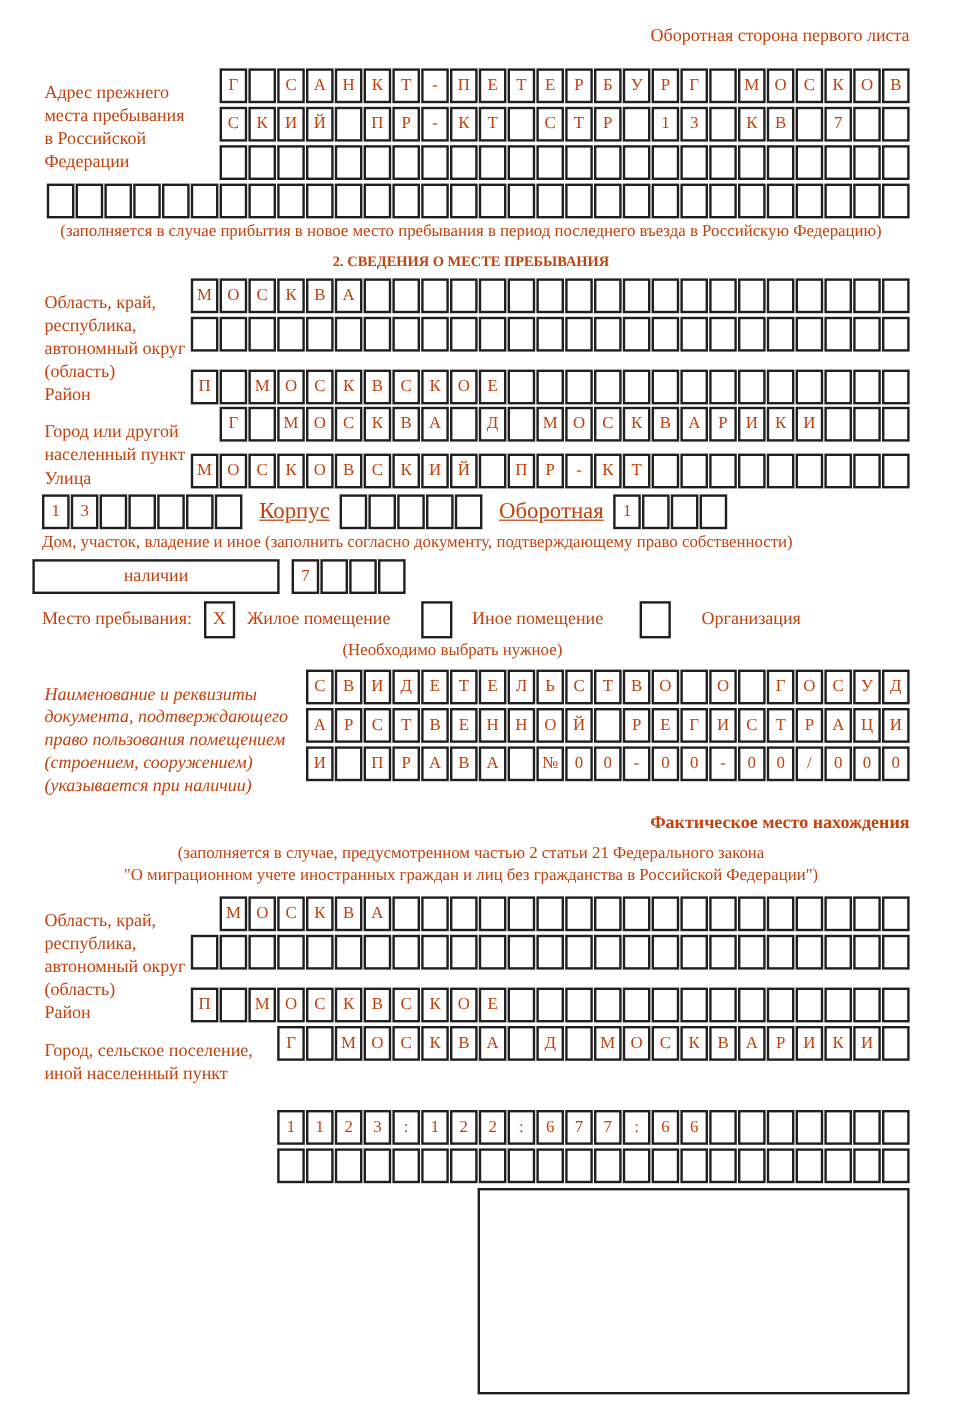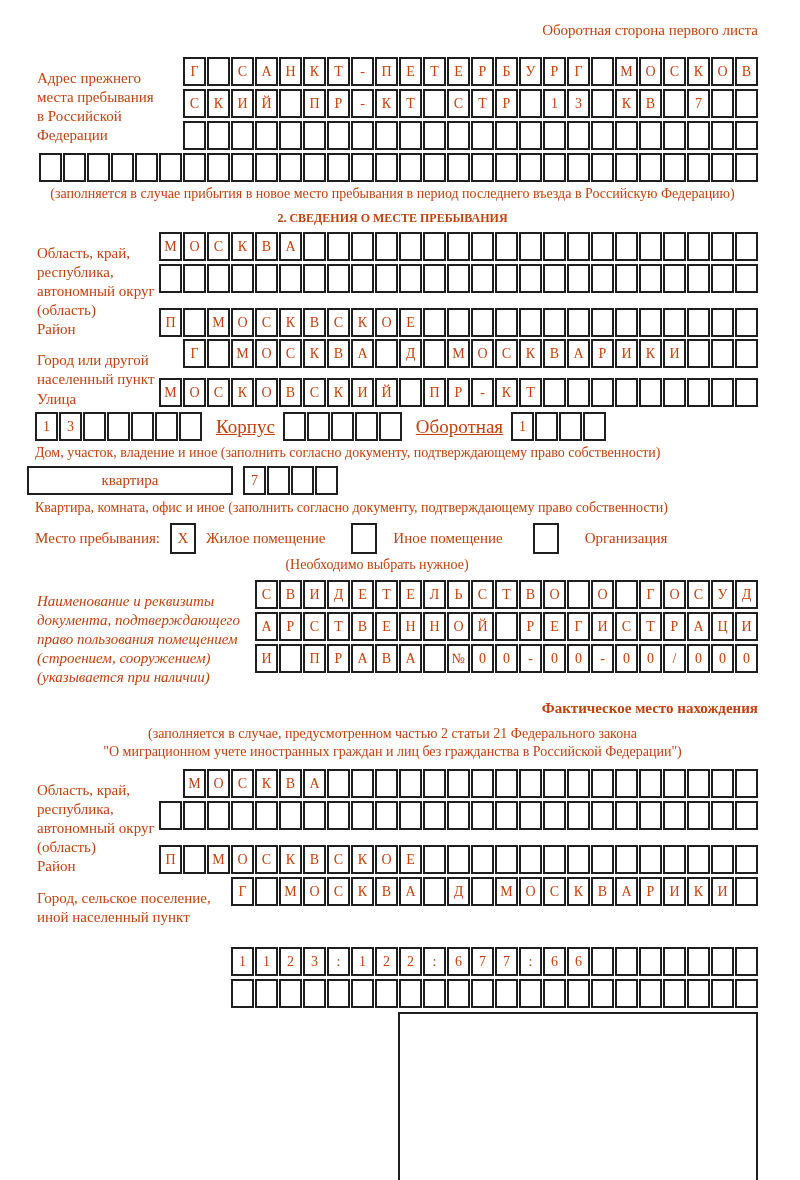--- a/index.html
+++ b/index.html
@@ -342,29 +342,28 @@
     <div class="boxrow">
         <span class="cell">1</span>
         <span class="cell"></span>
         <span class="cell"></span>
         <span class="cell"></span>
       </div>
   </div>
   <div class="caption" style="margin:3px 0 0 8px;">Дом, участок, владение и иное (заполнить согласно документу, подтверждающему право собственности)</div>
 
   <div style="display:flex;align-items:center;margin-top:4px;">
-    <div class="bigbox" style="width:202px;">квартира</div>
+    <div class="bigbox" style="width:202px;">наличии</div>
     <div class="boxrow" style="margin-left:10px;">
         <span class="cell">7</span>
         <span class="cell"></span>
         <span class="cell"></span>
         <span class="cell"></span>
       </div>
   </div>
-  <div class="caption" style="margin:4px 0 0 8px;">Квартира, комната, офис и иное (заполнить согласно документу, подтверждающему право собственности)</div>
 
   <div class="mesto-row" style="margin:6px 0 0 8px;">
     <span>Место пребывания:</span>
     <span class="checkbox" style="margin-left:10px;">X</span>
     <span style="margin-left:10px;">Жилое помещение</span>
     <span class="checkbox" style="margin-left:26px;"></span>
     <span style="margin-left:16px;">Иное помещение</span>
     <span class="checkbox" style="margin-left:30px;"></span>
     <span style="margin-left:26px;text-align:center;">Организация</span>
   </div>

